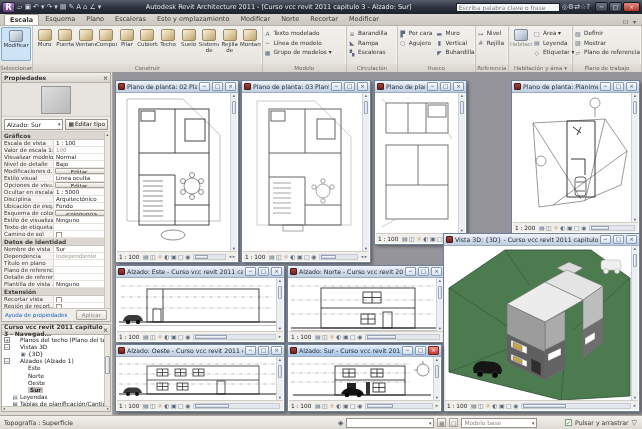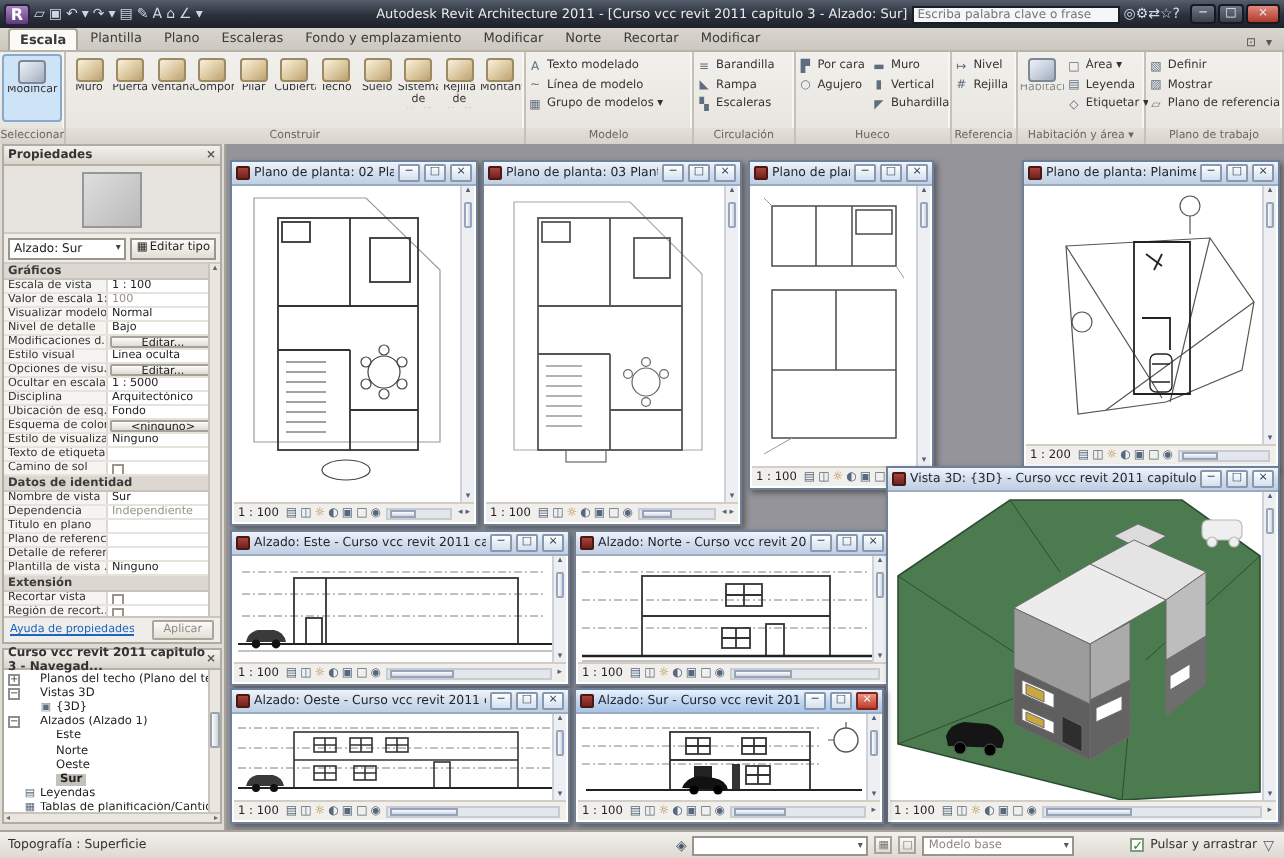--- a/index.html
+++ b/index.html
@@ -5,21 +5,21 @@
   *{margin:0;padding:0;box-sizing:border-box}
   html,body{width:642px;height:429px;overflow:hidden}
   body{font-family:"DejaVu Sans","Liberation Sans",sans-serif;font-size:7px;color:#222;background:#97969b}
   .app{position:absolute;inset:0;width:642px;height:429px;overflow:hidden}
 
   
   .titlebar{position:absolute;left:0;top:0;right:0;height:14px;background:linear-gradient(#555e6b,#2b313b 55%,#1d222b);display:flex;align-items:center;gap:2px;padding:0 2px;color:#dfe4ea}
   .logo{width:13px;height:11px;background:linear-gradient(#a984c4,#5d3c79);border:1px solid #2d1f3c;border-radius:2px;color:#fff;font-weight:bold;font-size:8px;line-height:10px;text-align:center;flex:none}
   .qat{display:flex;align-items:center;gap:2px;flex:none}
   .qi{font-size:7px;color:#cfd6e2;line-height:10px}
-  .apptitle{flex:1;text-align:right;font-size:6.5px;color:#e8ebf0;white-space:nowrap;overflow:hidden;text-overflow:ellipsis}
+  .apptitle{flex:1;text-align:center;font-size:6.5px;color:#e8ebf0;white-space:nowrap;overflow:hidden;text-overflow:ellipsis}
   .searchwrap{display:flex;align-items:center;gap:2px;flex:none}
   .searchbox{width:104px;height:9px;font-size:6px;border:1px solid #1a1e25;background:#f4f6f8;padding:0 2px;font-family:inherit}
   .ici{font-size:7px;color:#d7dde6}
   .winctl{display:flex;gap:1px;flex:none;margin-left:3px}
   .mwb{width:13px;height:10px;border:1px solid #16191f;border-radius:2px;background:linear-gradient(#6b7685,#3a414d);color:#e8ecf2;font-size:6px;line-height:8px;text-align:center}
   .mwb.close{background:linear-gradient(#e08a7a,#b03a2b);width:17px}
 
   
   .tabrow{position:absolute;left:0;top:14px;right:0;height:12px;background:linear-gradient(#d9d6cf,#ccc8c0);display:flex;align-items:flex-end;padding:0 4px;gap:1px;border-bottom:1px solid #b9b4aa}
   .tab{height:11px;line-height:11px;padding:0 5px;font-size:6.5px;color:#3a3a3a;border-radius:2px 2px 0 0}
@@ -151,24 +151,24 @@
       <span class="mwb" data-name="app-minimize-button">─</span>
       <span class="mwb" data-name="app-maximize-button">□</span>
       <span class="mwb close" data-name="app-close-button">×</span>
     </div>
   </div>
 
   <div class="tabrow" data-name="ribbon-tab-bar">
     <span style="display:flex;align-items:flex-end;gap:1px">
 
     <span class="tab active" data-name="ribbon-tab">Escala</span>
-        <span class="tab" data-name="ribbon-tab">Plantilla</span>
+        <span class="tab" data-name="ribbon-tab">Esquema</span>
         <span class="tab" data-name="ribbon-tab">Plano</span>
         <span class="tab" data-name="ribbon-tab">Escaleras</span>
-        <span class="tab" data-name="ribbon-tab">Fondo y emplazamiento</span>
+        <span class="tab" data-name="ribbon-tab">Este y emplazamiento</span>
         <span class="tab" data-name="ribbon-tab">Modificar</span>
         <span class="tab" data-name="ribbon-tab">Norte</span>
         <span class="tab" data-name="ribbon-tab">Recortar</span>
         <span class="tab" data-name="ribbon-tab">Modificar</span>
       </span>
     <span class="tabspacer"></span>
     <span class="tabtool" data-name="panel-toggle-icon">⊡</span>
     <span class="tabtool" data-name="panel-toggle-dropdown-icon">▾</span>
   </div>
 

